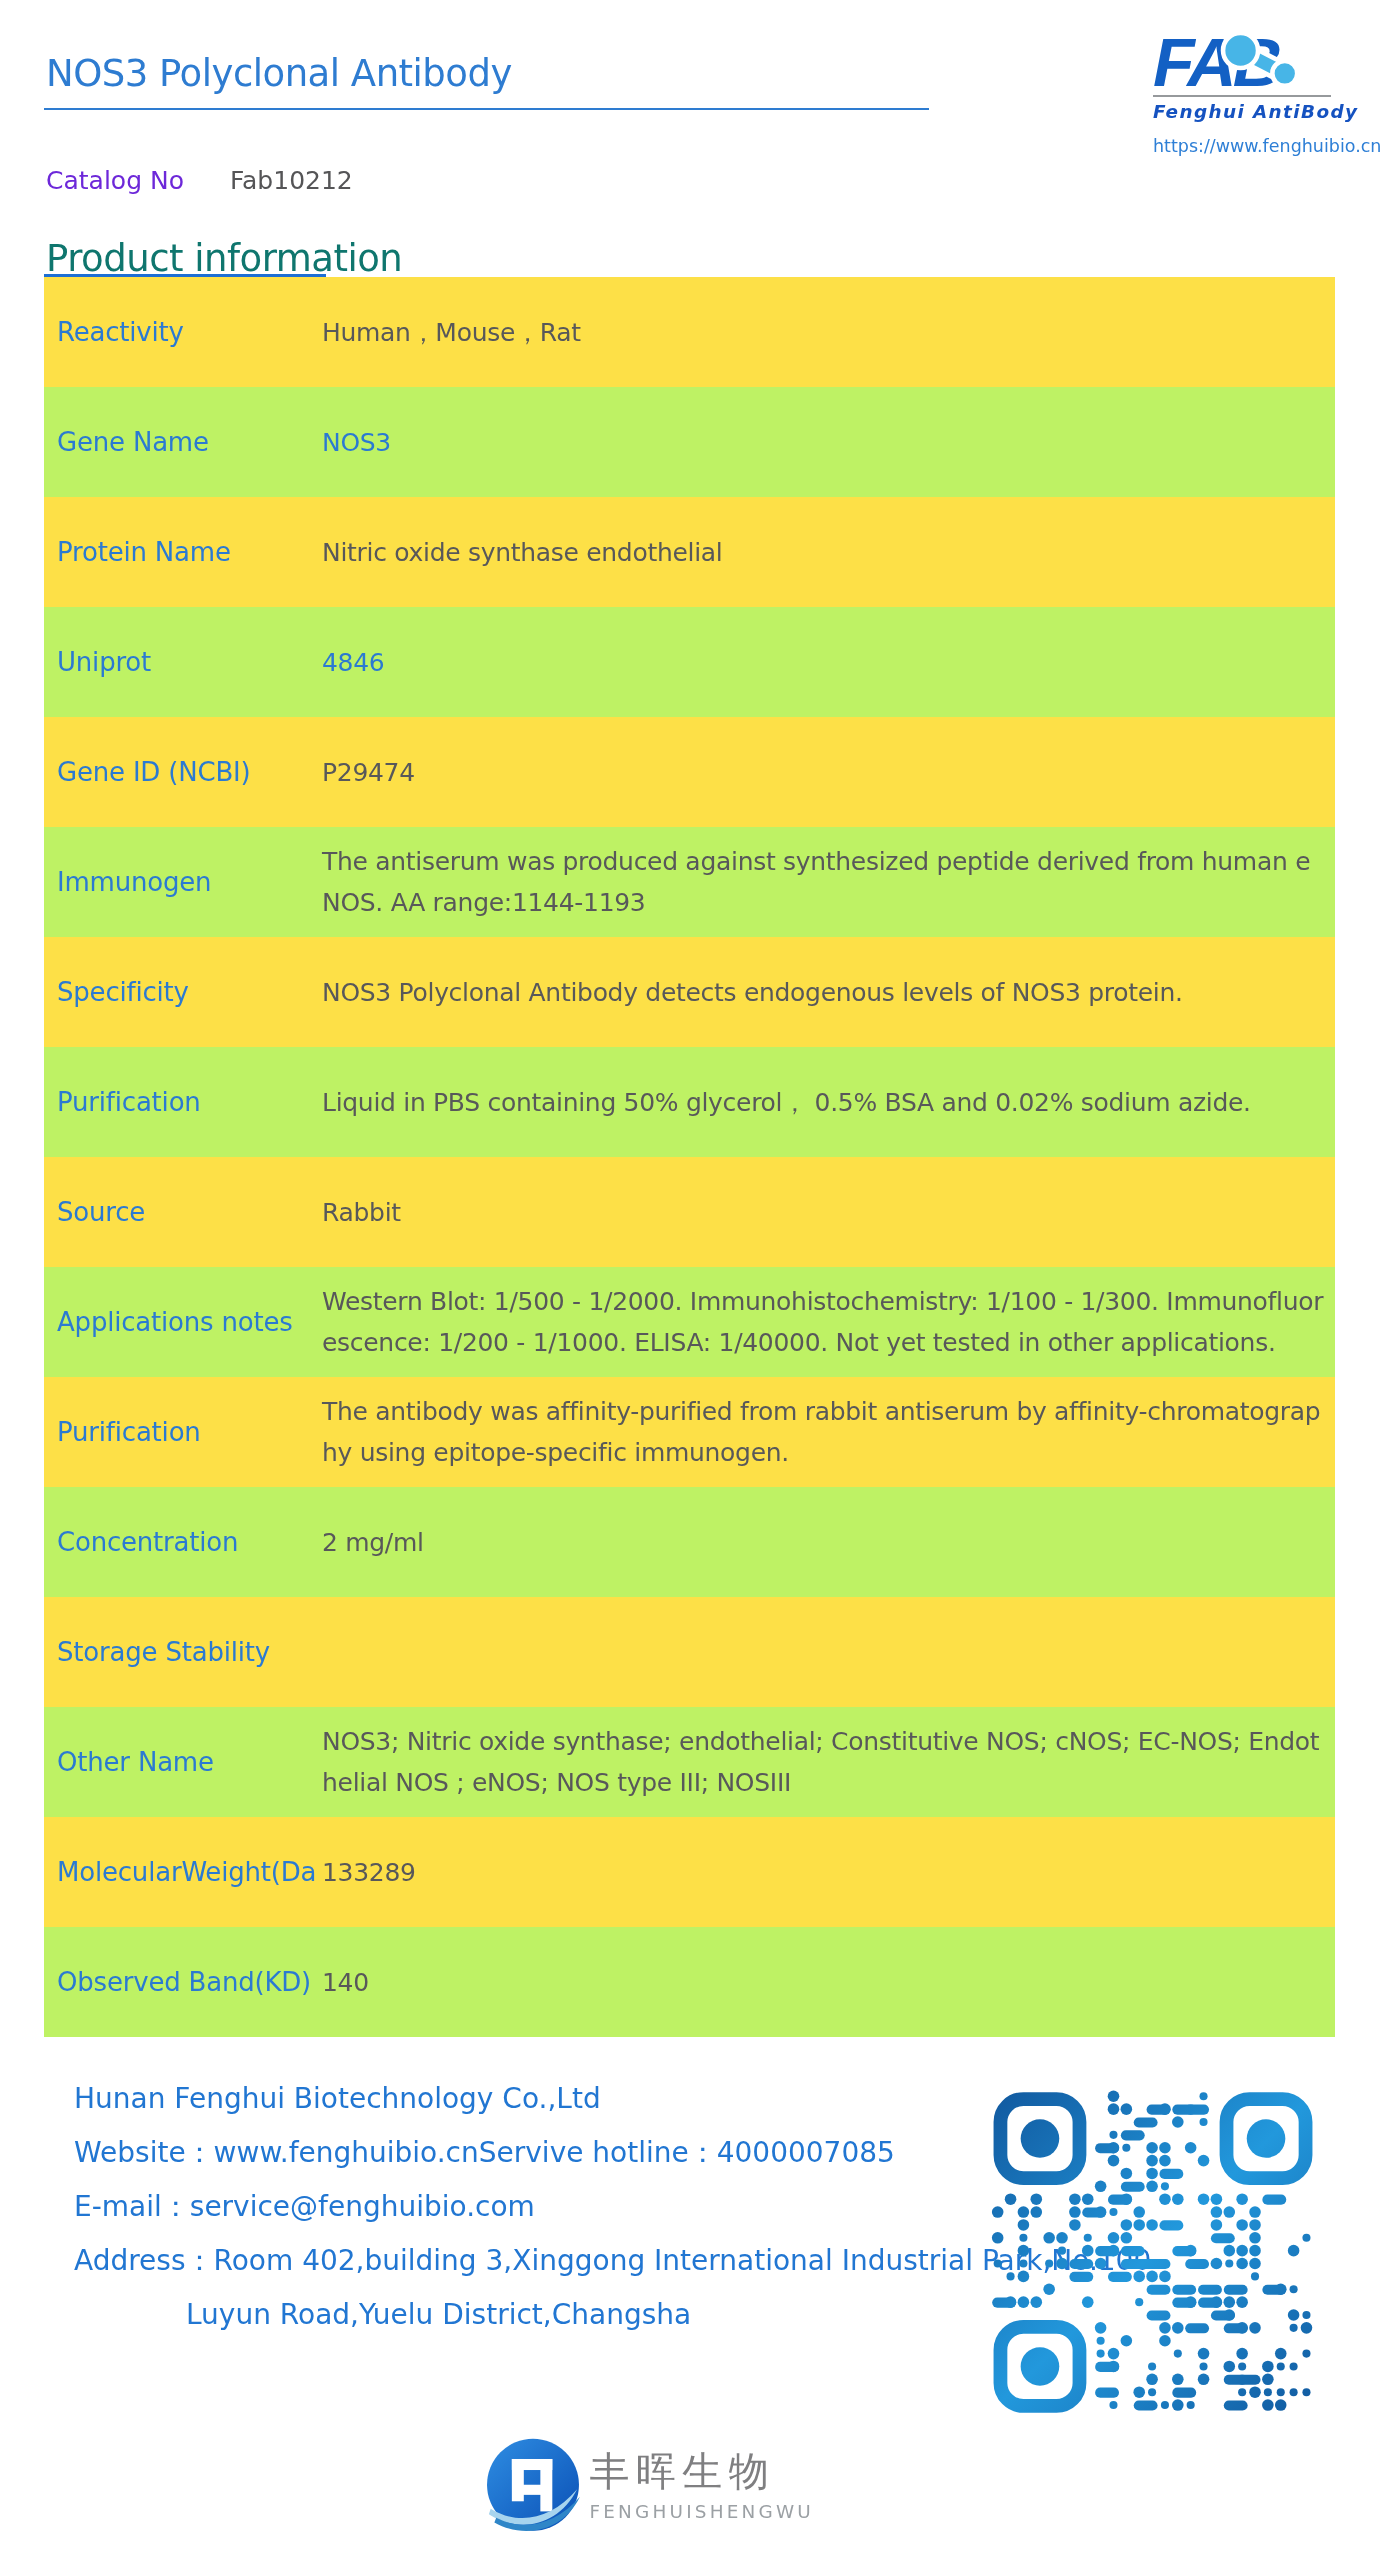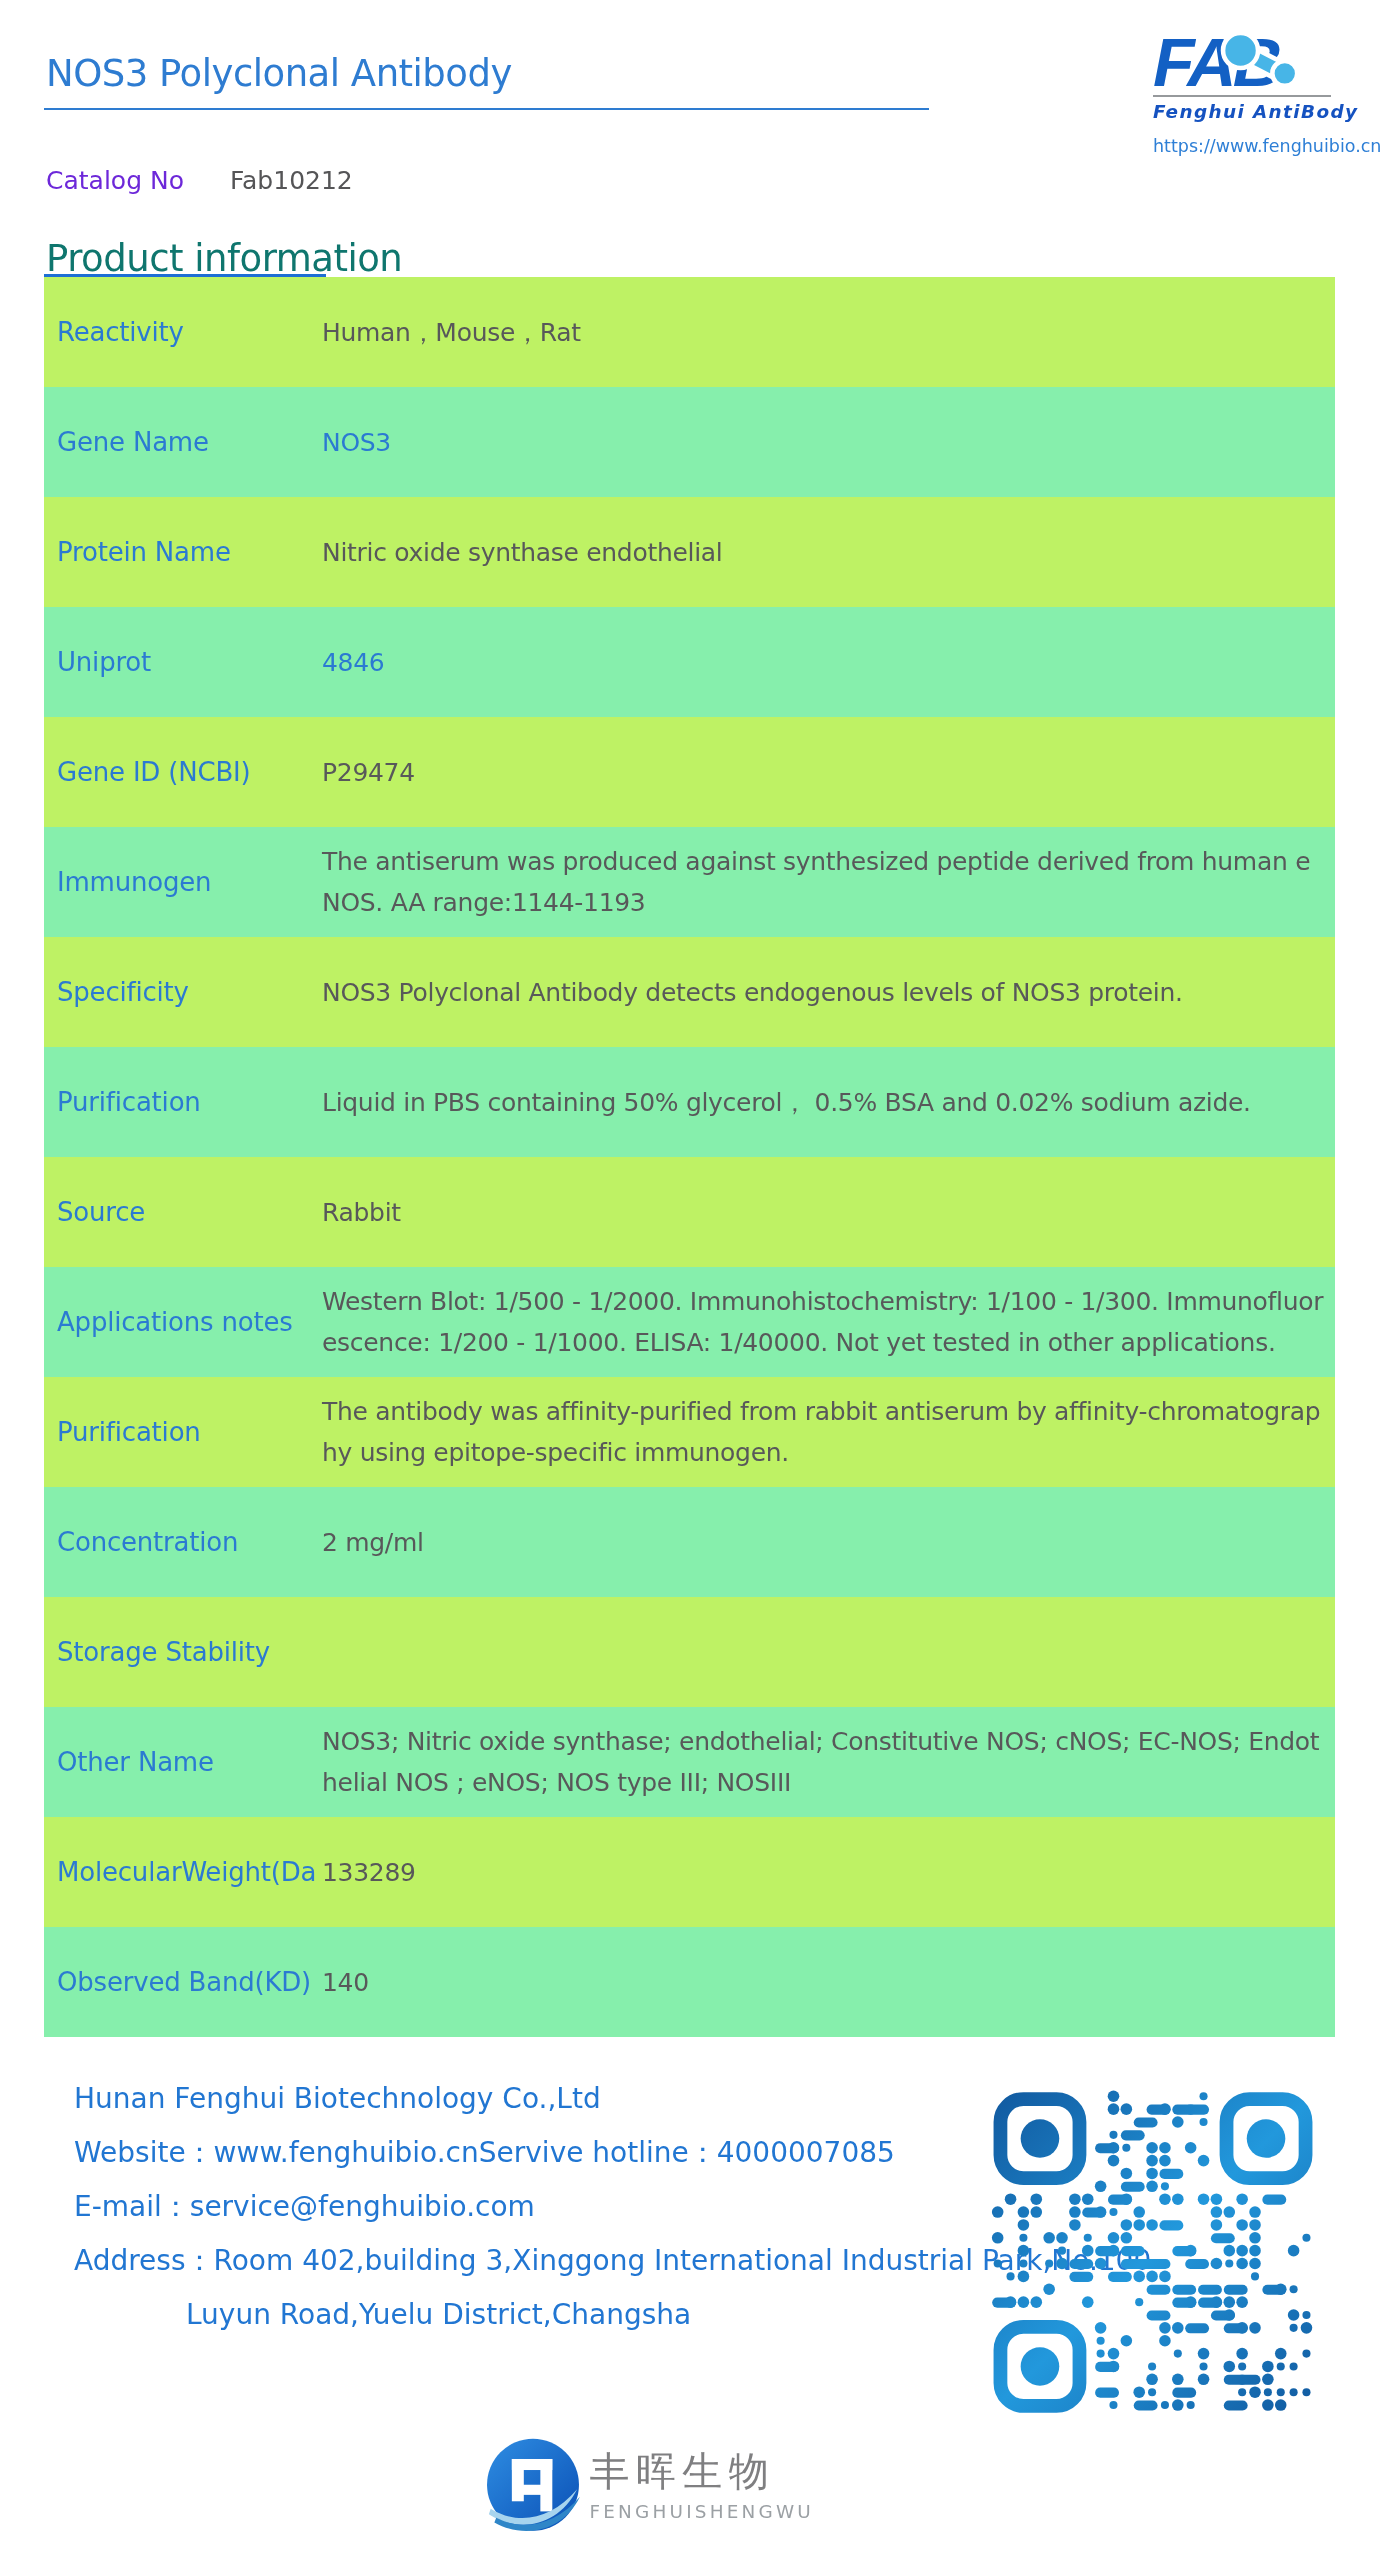--- a/index.html
+++ b/index.html
@@ -23,22 +23,22 @@
   .catalog{position:absolute;left:46px;top:166px;font-size:25px;white-space:nowrap;}
   .catalog-label{color:#6d28d9;}
   .catalog-value{color:#555557;margin-left:46px;}
 
   
   .section-heading{position:absolute;left:46px;top:237px;font-size:37px;color:#0f766e;letter-spacing:-0.5px;white-space:nowrap;}
   .section-rule{position:absolute;left:44px;top:274px;width:282px;height:2.8px;background:#1d6fd4;}
 
   
   .table{position:absolute;left:44px;top:277px;width:1291px;}
-  .row{display:flex;align-items:center;min-height:110px;background:#bef264;}
-  .row.alt{background:#86efac;}
+  .row{display:flex;align-items:center;min-height:110px;background:#fde047;}
+  .row.alt{background:#bef264;}
   .row-label{width:265px;flex-shrink:0;padding-left:13px;font-size:26px;color:#2b7ad2;letter-spacing:-0.2px;}
   .row-value{flex:1;padding-right:11px;font-size:25px;line-height:41px;color:#58585a;letter-spacing:-0.3px;word-break:break-all;}
   .row-value.link{color:#2b7ad2;}
 
   
   .footer{position:absolute;left:74px;top:2072px;font-size:28px;color:#2176d2;}
   .footer-line{line-height:54px;white-space:nowrap;}
   .footer-website{display:inline-block;min-width:392px;}
   .footer-address2{padding-left:112px;}
 

